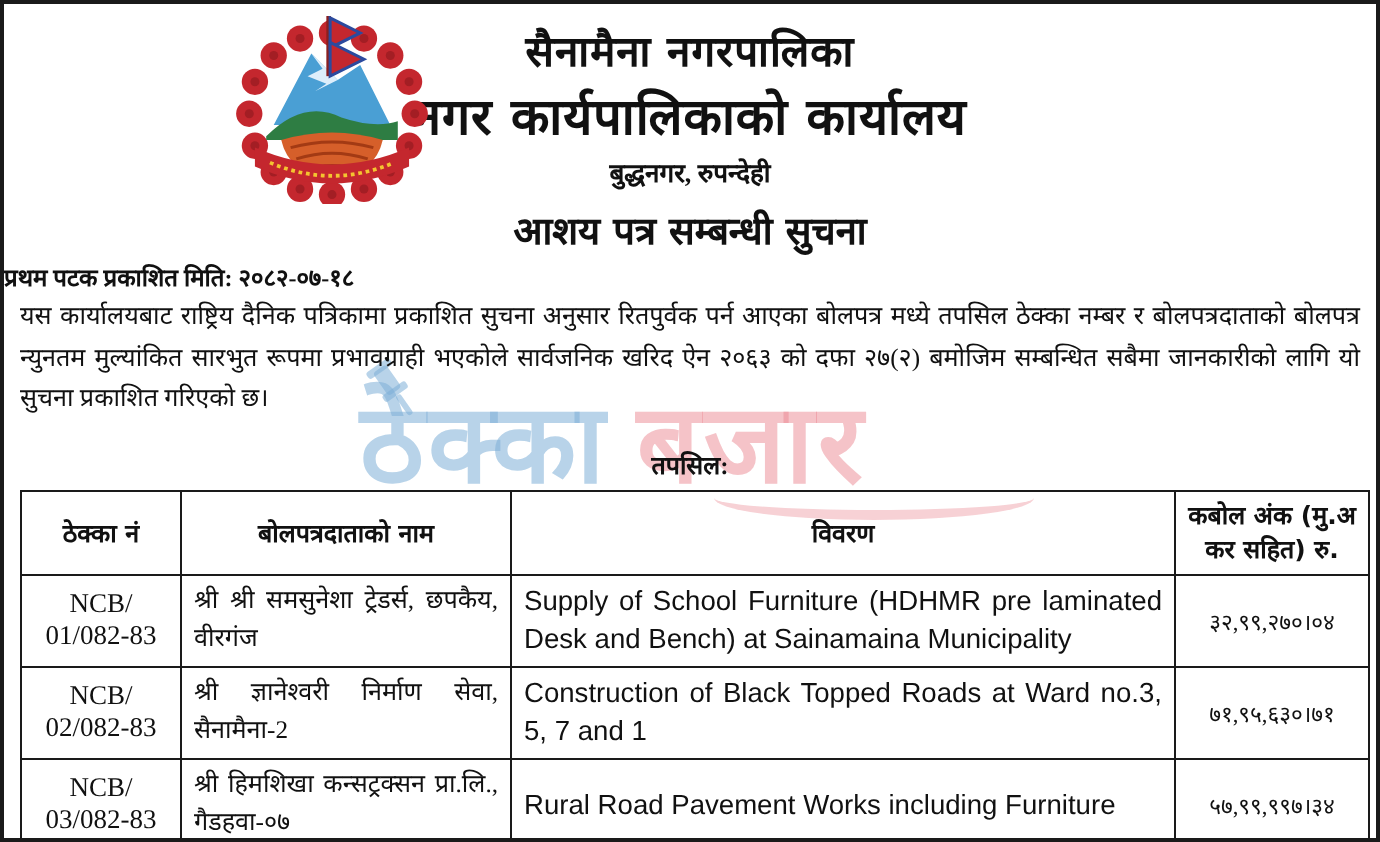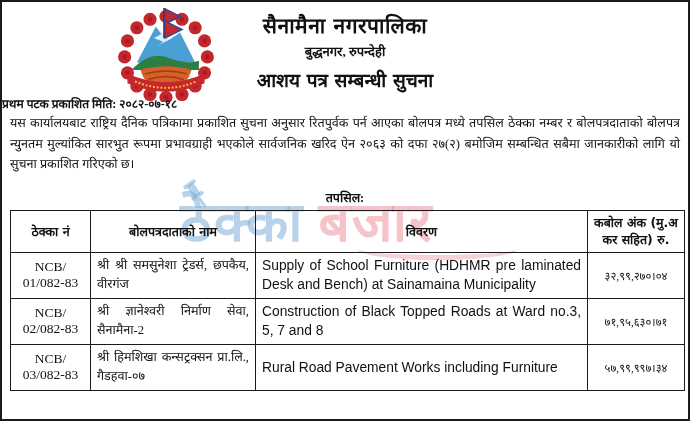--- a/index.html
+++ b/index.html
@@ -119,20 +119,21 @@
         <path d="M22,78 Q55,92 88,78" stroke="#f4c430" stroke-width="2" fill="none" stroke-dasharray="2 2"></path>
 
         <g>
           <rect x="52" y="0" width="2.4" height="32" fill="#8a1f1f"></rect>
           <polygon points="54,1 70,9 54,17" fill="#c4272e" stroke="#2b4a9e" stroke-width="1.6"></polygon>
           <polygon points="54,14 72,23 54,32" fill="#c4272e" stroke="#2b4a9e" stroke-width="1.6"></polygon>
         </g>
       </svg>
     </div>
     <div class="title-1">सैनामैना नगरपालिका</div>
+    <div class="title-2">नगर कार्यपालिकाको कार्यालय</div>
     <div class="title-3">बुद्धनगर, रुपन्देही</div>
     <div class="title-4">आशय पत्र सम्बन्धी सुचना</div>
   </div>
   <div class="pubdate">प्रथम पटक प्रकाशित मिति: २०८२-०७-१८</div>
 
   <div class="para">यस कार्यालयबाट राष्ट्रिय दैनिक पत्रिकामा प्रकाशित सुचना अनुसार रितपुर्वक पर्न आएका बोलपत्र मध्ये तपसिल ठेक्का नम्बर र बोलपत्रदाताको बोलपत्र न्युनतम मुल्यांकित सारभुत रूपमा प्रभावग्राही भएकोले सार्वजनिक खरिद ऐन २०६३ को दफा २७(२) बमोजिम सम्बन्धित सबैमा जानकारीको लागि यो सुचना प्रकाशित गरिएको छ।</div>
   <div class="tapasil">तपसिल:</div>
 
   <table>
     <colgroup>
@@ -154,21 +155,21 @@
         <td class="no">NCB/
 01/082-83</td>
         <td class="bid">श्री श्री समसुनेशा ट्रेडर्स, छपकैय, वीरगंज</td>
         <td class="desc">Supply of School Furniture (HDHMR pre laminated Desk and Bench) at Sainamaina Municipality</td>
         <td class="amt">३२,९९,२७०।०४</td>
       </tr>
       <tr>
         <td class="no">NCB/
 02/082-83</td>
         <td class="bid">श्री ज्ञानेश्वरी निर्माण सेवा, सैनामैना-2</td>
-        <td class="desc">Construction of Black Topped Roads at Ward no.3, 5, 7 and 8</td>
+        <td class="desc">Construction of Black Topped Roads at Ward no.3, 5, 7 and 1</td>
         <td class="amt">७१,९५,६३०।७१</td>
       </tr>
       <tr>
         <td class="no">NCB/
 03/082-83</td>
         <td class="bid">श्री हिमशिखा कन्सट्रक्सन प्रा.लि., गैडहवा-०७</td>
         <td class="desc">Rural Road Pavement Works including Furniture</td>
         <td class="amt">५७,९९,९९७।३४</td>
       </tr>
     </tbody>

